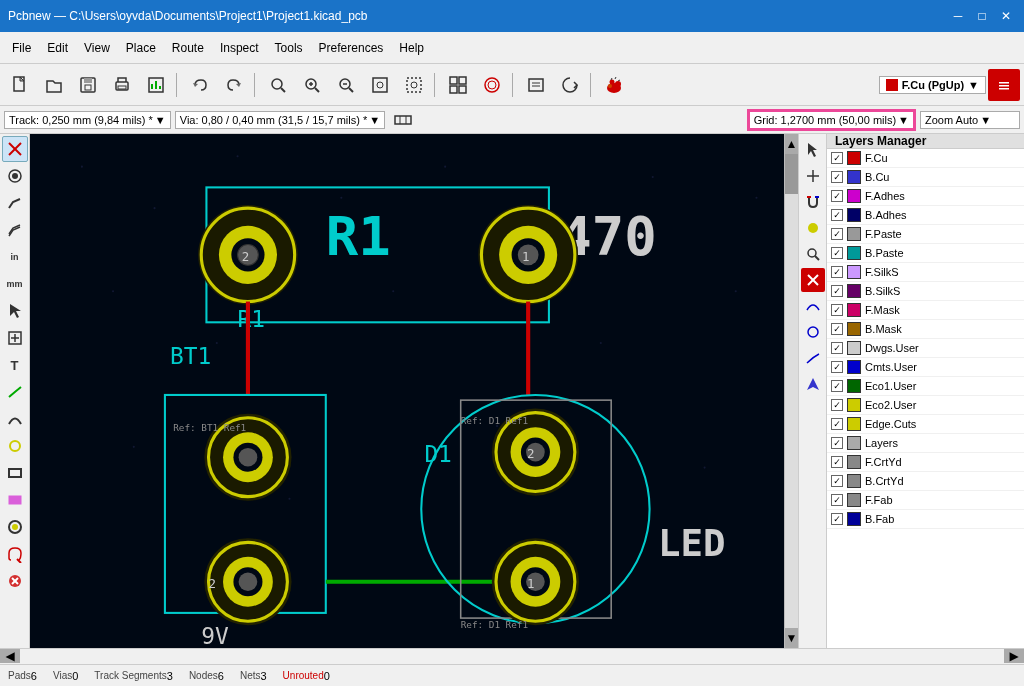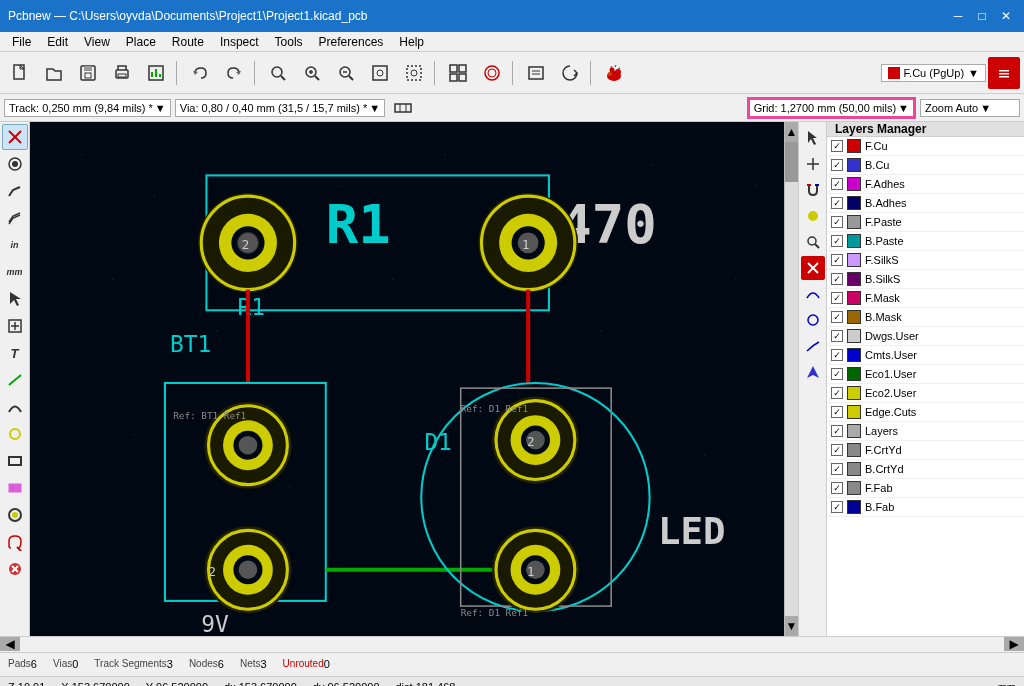--- a/index.html
+++ b/index.html
@@ -17,21 +17,21 @@
     }
     #title-bar .win-controls { display: flex; gap: 4px; }
     #title-bar .win-btn {
       width: 20px; height: 20px;
       display: flex; align-items: center; justify-content: center;
       cursor: pointer; font-size: 12px; color: white;
     }
 
     
     #menu-bar {
-      height: 20px;
+      height: 32px;
       background: #f0f0f0;
       display: flex;
       align-items: center;
       border-bottom: 1px solid #ccc;
       padding: 0 4px;
     }
     .menu-item {
       padding: 2px 8px;
       cursor: pointer;
       font-size: 12px;
@@ -106,21 +106,20 @@
       padding: 2px 0;
       gap: 1px;
     }
     .lt-btn {
       width: 26px; height: 26px;
       display: flex; align-items: center; justify-content: center;
       cursor: pointer;
       font-size: 13px;
       border: 1px solid transparent;
       border-radius: 2px;
-      font-style: italic;
     }
     .lt-btn.active { background: #cce4f7; border-color: #7ab; }
 
     
     #canvas-area {
       flex: 1;
       background: #000814;
       position: relative;
       overflow: hidden;
     }
@@ -246,20 +245,21 @@
     
     .layer-drop-btn {
       display: flex;
       align-items: center;
       gap: 4px;
       background: white;
       border: 1px solid #aaa;
       padding: 2px 6px;
       cursor: pointer;
       font-size: 11px;
+      font-weight: bold;
     }
     .layer-drop-color {
       width: 12px; height: 12px;
       background: #cc0000;
     }
 
     #main-content {
       display: flex;
       flex: 1;
       overflow: hidden;

